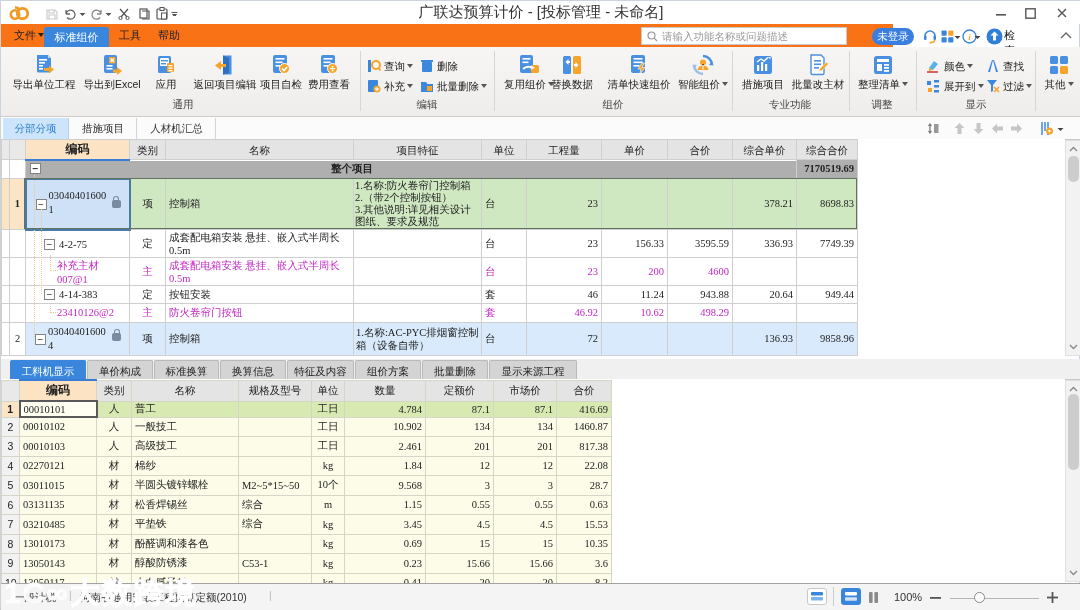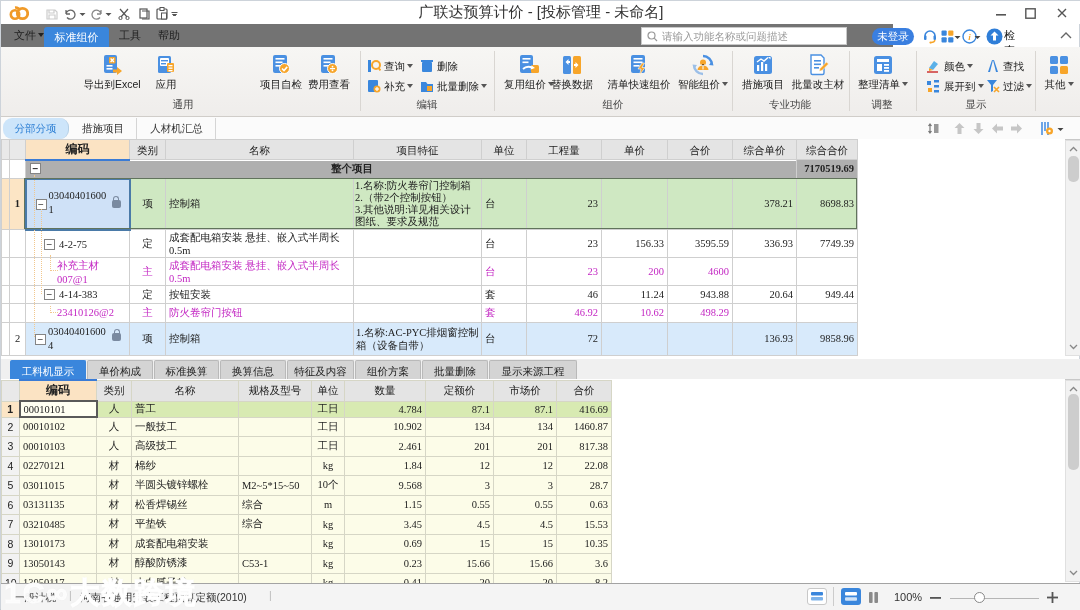--- a/index.html
+++ b/index.html
@@ -3,21 +3,21 @@
 <style>
 *{margin:0;padding:0;box-sizing:border-box;}
 html,body{width:1080px;height:610px;overflow:hidden;}
 body{font-family:"Liberation Sans",sans-serif;font-size:11px;color:#222;background:#fff;position:relative;}
 #app{position:absolute;left:0;top:0;width:1080px;height:610px;border:1px solid #cdd3da;border-bottom-color:#b8bec4;}
 .abs{position:absolute;}
 
 #titlebar{position:absolute;left:0;top:0;width:1080px;height:23px;background:#fff;}
 #title-text{position:absolute;left:0;top:0;width:100%;text-align:center;line-height:22px;font-size:15px;color:#333;}
 
-#menubar{position:absolute;left:0;top:23px;width:892px;height:23px;background:#737373;}
+#menubar{position:absolute;left:0;top:23px;width:892px;height:23px;background:#f97316;}
 .menuitem{position:absolute;top:0;height:23px;line-height:23px;font-size:11px;color:#222;}
 #tab-active{position:absolute;left:43px;top:3px;width:65px;height:20px;background:#3a86dc;border-radius:3px 3px 0 0;color:#fff;text-align:center;line-height:20px;font-size:11px;}
 
 #ribbon{position:absolute;left:0;top:46px;width:1080px;height:70px;background:linear-gradient(#f7f6f4,#efedeb);border-bottom:1px solid #d0cdc9;}
 .rgsep{position:absolute;top:4px;height:60px;width:1px;background:#d9d6d2;}
 .rbtn{position:absolute;text-align:center;}
 .rbtn .ric{display:block;margin:0 auto;}
 .rbtn .rlb{display:block;font-size:10.5px;color:#222;margin-top:2px;white-space:nowrap;}
 .rsm{position:absolute;height:16px;line-height:16px;font-size:10.5px;color:#222;white-space:nowrap;}
 .rsm svg{vertical-align:-3px;margin-right:3px;}
@@ -161,20 +161,32 @@
 </div>
 
 <div id="ribbon">
   <div class="rgsep" style="left:359px;"></div>
   <div class="rgsep" style="left:493px;"></div>
   <div class="rgsep" style="left:731px;"></div>
   <div class="rgsep" style="left:848px;"></div>
   <div class="rgsep" style="left:915px;"></div>
   <div class="rgsep" style="left:1034px;"></div>
 
+  <div class="rbtn" style="left:7px;top:7px;width:72px;">
+        <span class="ric" style="width:22px;height:22px;"><svg width="22" height="22" viewBox="0 0 22 22">
+            <path d="M4 1 h11 l3 3 v13 a1.5 1.5 0 0 1 -1.5 1.5 h-11 A1.5 1.5 0 0 1 4 17 z" fill="#4a90e2"></path>
+            <path d="M15 1 l3 3 h-3 z" fill="#b8d4f0"></path>
+            <rect x="6" y="5" width="8" height="1.6" fill="#fff"></rect>
+            <rect x="6" y="8" width="6" height="1.6" fill="#fff"></rect>
+            <rect x="6" y="11" width="4" height="1.6" fill="#fff"></rect>
+            <rect x="6" y="14" width="4" height="1.6" fill="#fff"></rect>
+            <path d="M11 14 h5 v-2.5 l5 4 -5 4 v-2.5 h-5 z" fill="#f7a52a"></path>
+          </svg></span>
+        <span class="rlb">导出单位工程</span>
+      </div>
   <div class="rbtn" style="left:76px;top:7px;width:70px;">
         <span class="ric" style="width:22px;height:22px;"><svg width="22" height="22" viewBox="0 0 22 22">
             <rect x="3" y="1" width="13" height="18" rx="2" fill="#4a90e2"></rect>
             <rect x="8" y="3" width="6.5" height="6.5" rx="1" fill="#f7a52a"></rect>
             <path d="M9.6 4.5 l3.3 3.5 M12.9 4.5 l-3.3 3.5" stroke="#fff" stroke-width="1.3"></path>
             <rect x="5.5" y="11" width="6" height="1.6" fill="#fff"></rect>
             <rect x="5.5" y="14" width="6" height="1.6" fill="#fff"></rect>
             <path d="M12 15.5 h4 v-2.5 l5 4 -5 4 v-2.5 h-4 z" fill="#f7a52a"></path>
           </svg></span>
         <span class="rlb">导出到Excel</span>
@@ -184,20 +196,28 @@
             <rect x="3" y="2" width="13" height="17" rx="1.5" fill="#4a90e2"></rect>
             <rect x="5" y="4" width="9" height="8" rx="1" fill="#fff"></rect>
             <rect x="6" y="6" width="7" height="1.4" fill="#4a90e2"></rect>
             <rect x="6" y="9" width="5" height="1.4" fill="#4a90e2"></rect>
             <rect x="12" y="9" width="7" height="9" rx="1" fill="#f7a52a"></rect>
             <rect x="13.5" y="11" width="4" height="1.3" fill="#fff"></rect>
             <rect x="13.5" y="13.5" width="4" height="1.3" fill="#fff"></rect>
             <rect x="13.5" y="16" width="4" height="1.3" fill="#fff"></rect>
           </svg></span>
         <span class="rlb">应用</span>
+      </div>
+  <div class="rbtn" style="left:185px;top:7px;width:78px;">
+        <span class="ric" style="width:22px;height:22px;"><svg width="22" height="22" viewBox="0 0 22 22">
+            <path d="M9 1.5 h8.5 v19 H9 z" fill="#4a90e2"></path>
+            <path d="M9 1.5 L15 4 v15 l-6 1.5 z" fill="#2f6fc0"></path>
+            <path d="M12 10 h-5 v-3 l-6 4.5 6 4.5 v-3 h5 z" fill="#f7a52a"></path>
+          </svg></span>
+        <span class="rlb">返回项目编辑</span>
       </div>
   <div class="rbtn" style="left:254px;top:7px;width:52px;">
         <span class="ric" style="width:22px;height:22px;"><svg width="22" height="22" viewBox="0 0 22 22">
             <rect x="3" y="1" width="14" height="18" rx="2" fill="#4a90e2"></rect>
             <rect x="5.5" y="4" width="9" height="1.6" fill="#fff"></rect>
             <rect x="5.5" y="7.5" width="7" height="1.6" fill="#fff"></rect>
             <rect x="5.5" y="11" width="5" height="1.6" fill="#fff"></rect>
             <circle cx="14.5" cy="14.5" r="5" fill="#f7a52a" stroke="#fff"></circle>
             <path d="M12 14.5 l2 2 3.2-3.6" stroke="#fff" stroke-width="1.6" fill="none"></path>
           </svg></span>
@@ -346,21 +366,21 @@
             <rect x="2" y="2" width="8" height="8" rx="1.5" fill="#4a90e2"></rect>
             <rect x="12" y="2" width="8" height="8" rx="1.5" fill="#4a90e2"></rect>
             <rect x="2" y="12" width="8" height="8" rx="1.5" fill="#4a90e2"></rect>
             <rect x="12" y="12" width="8" height="8" rx="1.5" fill="#f7a52a"></rect>
           </svg></span>
         <span class="rlb">其他<span class="dar"></span></span>
       </div>
 </div>
 
 <div id="uptabs">
-  <div class="utab" id="utab1" style="left:2px;width:66px;border-radius:9px;">分部分项</div>
+  <div class="utab" id="utab1" style="left:2px;width:66px;">分部分项</div>
   <div class="utab" style="left:69px;width:67px;">措施项目</div>
   <div class="utab" style="left:137px;width:78px;">人材机汇总</div>
   <svg class="abs" style="left:926px;top:5px;" width="14" height="13" viewBox="0 0 14 13">
         <path d="M3 2 v9 M1.5 4 L3 2 l1.5 2 M1.5 9 L3 11 l1.5-2" stroke="#777" fill="none" stroke-width="1.2"></path>
         <rect x="7" y="2" width="4.5" height="9" fill="#999"></rect>
       </svg>
   <svg class="abs" style="left:952px;top:5px;" width="13" height="13" viewBox="0 0 13 13">
         <path d="M6.5 1 l5 5 h-3 v6 h-4 V6 h-3 z" fill="#c6c6c6"></path>
       </svg>
   <svg class="abs" style="left:971px;top:5px;" width="13" height="13" viewBox="0 0 13 13">
@@ -670,21 +690,21 @@
             <td class="ctr ivory">kg</td>
             <td class="num ivory">3.45</td>
             <td class="num ivory">4.5</td>
             <td class="num ivory">4.5</td>
             <td class="num ivory">15.53</td>
           </tr>
 <tr style="height:19px;">
             <td class="rn">8</td>
             <td class="ivory">13010173</td>
             <td class="ctr ivory">材</td>
-            <td class="ivory">成套配电箱安装</td>
+            <td class="ivory">酚醛调和漆各色</td>
             <td class="ivory"></td>
             <td class="ctr ivory">kg</td>
             <td class="num ivory">0.69</td>
             <td class="num ivory">15</td>
             <td class="num ivory">15</td>
             <td class="num ivory">10.35</td>
           </tr>
 <tr style="height:20px;">
             <td class="rn">9</td>
             <td class="ivory">13050143</td>

